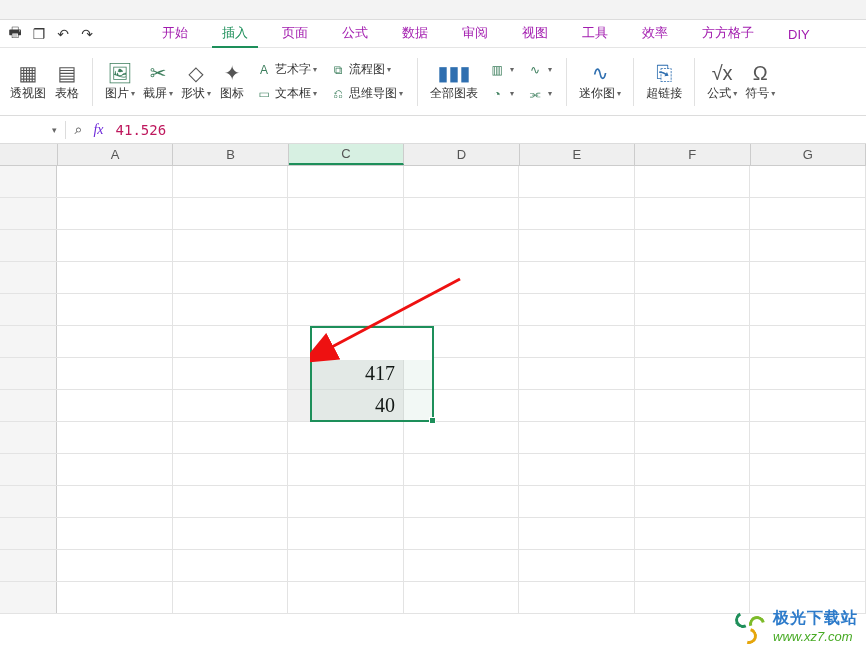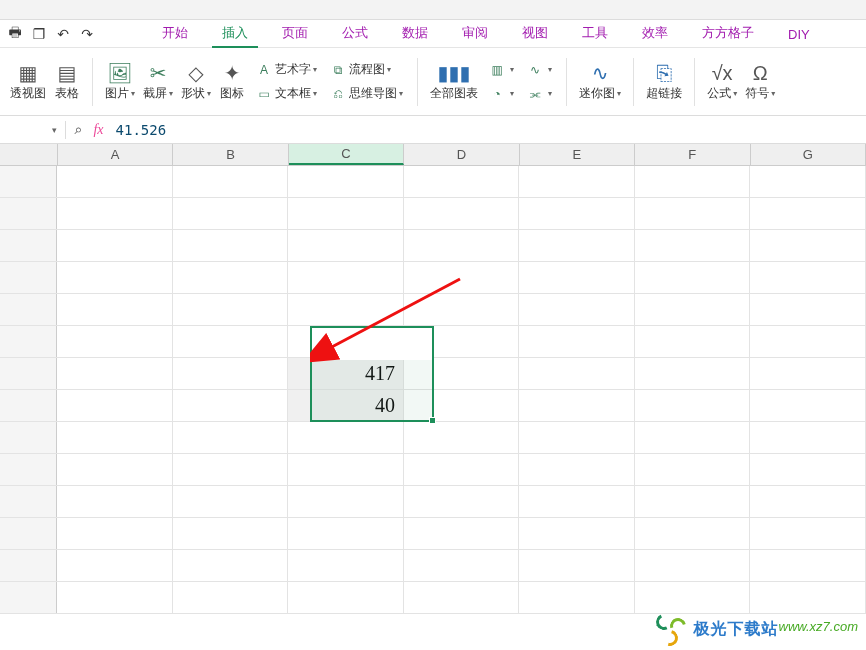--- a/index.html
+++ b/index.html
@@ -107,30 +107,30 @@
     padding-right: 4px;
     color: #555;
     font-size: 11px;
   }
   .nb-dd { font-size: 9px; color: #666; padding: 0 4px; }
   .vbar { width: 1px; height: 18px; background: #dcdcdc; margin: 0 4px; }
   .zoom-ic { width: 18px; text-align:center; color: #555; font-size: 14px; }
   .fx-label {
     font-style: italic;
     font-family: "Times New Roman", serif;
-    font-size: 14px; color: #ec4899;
+    font-size: 14px; color: #6d28d9;
     width: 22px; text-align: center;
   }
   .formula-in {
     flex: 1;
     border: none;
     outline: none;
     font-family: Consolas, monospace;
     font-size: 14px;
-    color: #0c4a6e;
+    color: #be185d;
     padding-left: 6px;
   }
 
   .col-headers {
     height: 22px;
     display: flex;
     background: #efefef;
     border-bottom: 1px solid #ccc;
   }
   .ch-corner { width: 62px; border-right: 1px solid #ccc; }
@@ -205,21 +205,21 @@
     position: absolute;
     width: 16px; height: 16px;
     border: 3px solid;
     border-radius: 50%;
     border-top-color: transparent;
     border-left-color: transparent;
   }
   .wm-whirl .a { border-color: transparent transparent #1f8f5a #1f8f5a; left: 2px; top: 2px; transform: rotate(20deg); }
   .wm-whirl .b { border-color: transparent transparent #7dbb2a #7dbb2a; right: 2px; top: 6px; transform: rotate(120deg); }
   .wm-whirl .c { border-color: transparent transparent #e6a60c #e6a60c; left: 8px; bottom: 0; transform: rotate(240deg); }
-  .wm-text { display: flex; flex-direction: row; font-size: 12px; line-height: 1.3; }
+  .wm-text { display: flex; flex-direction: column; font-size: 12px; line-height: 1.3; }
   .wm-text .l1 { color: #2d7bca; font-weight: bold; font-size: 16px; letter-spacing: 1px; }
   .wm-text .l2 { color: #47aa24; font-style: italic; font-size: 13px; }
 </style>
 </head>
 <body>
 
 <div class="tabs-row"></div>
 
 <div class="qat">
   <div class="qbtn">🖶</div>

